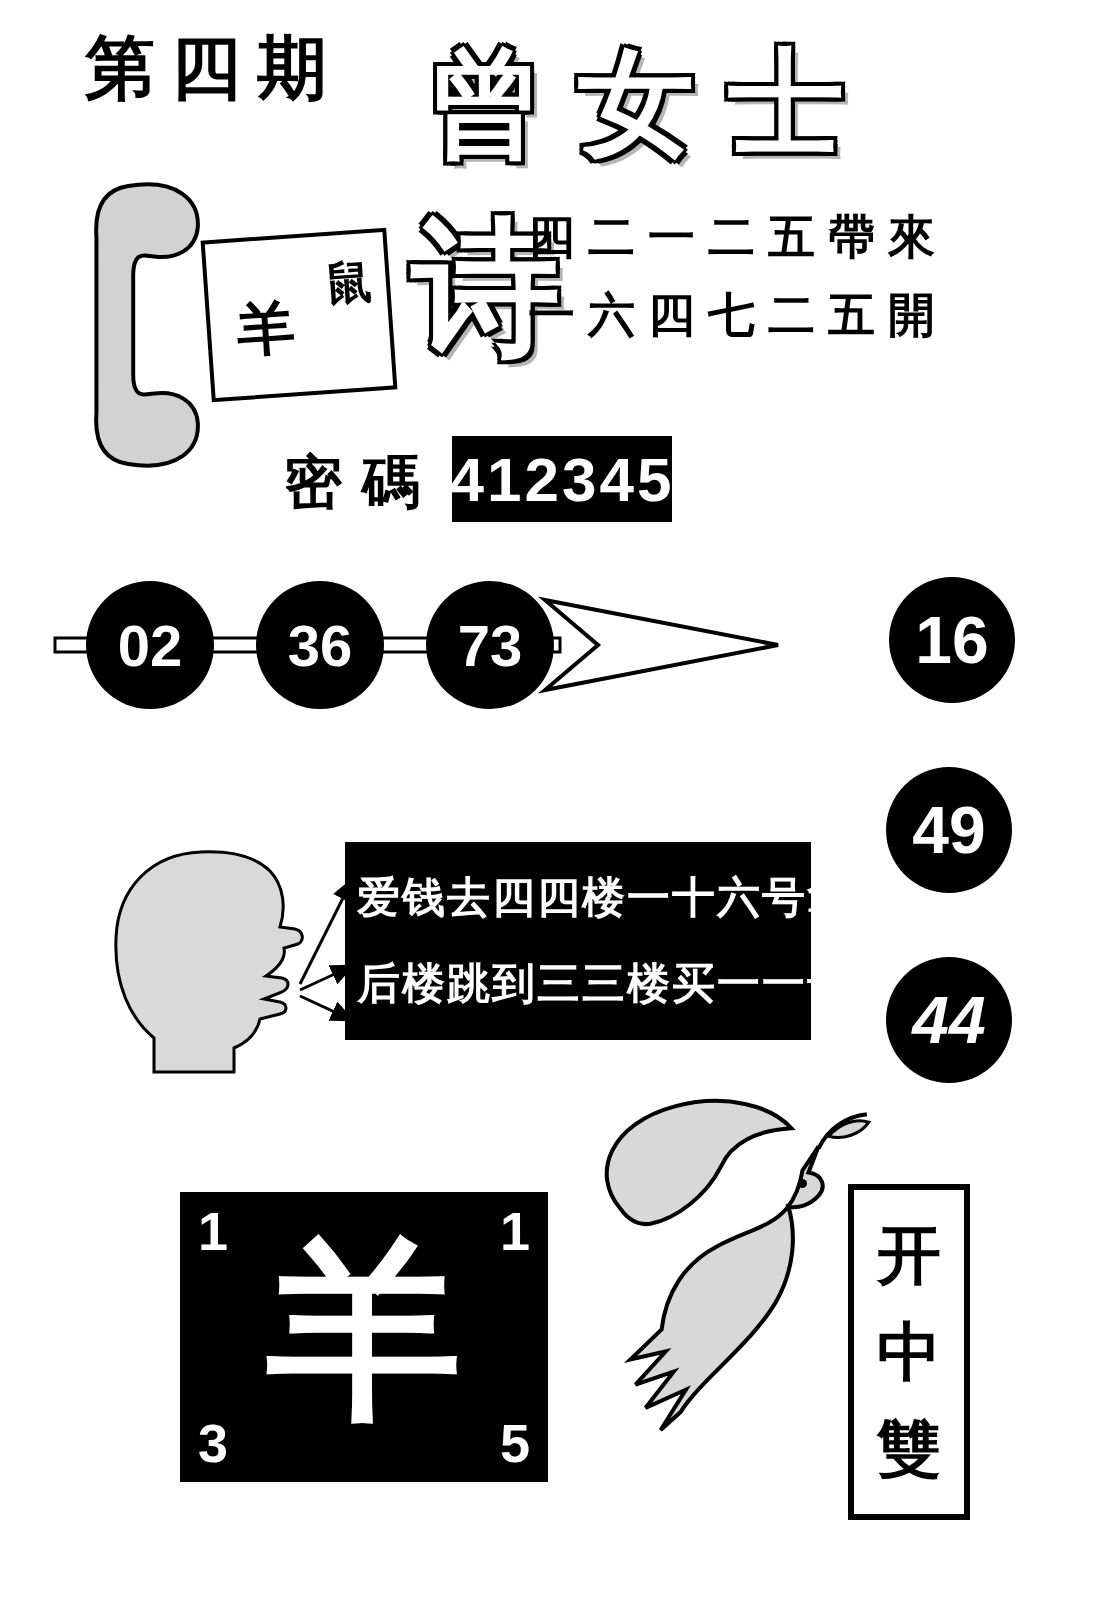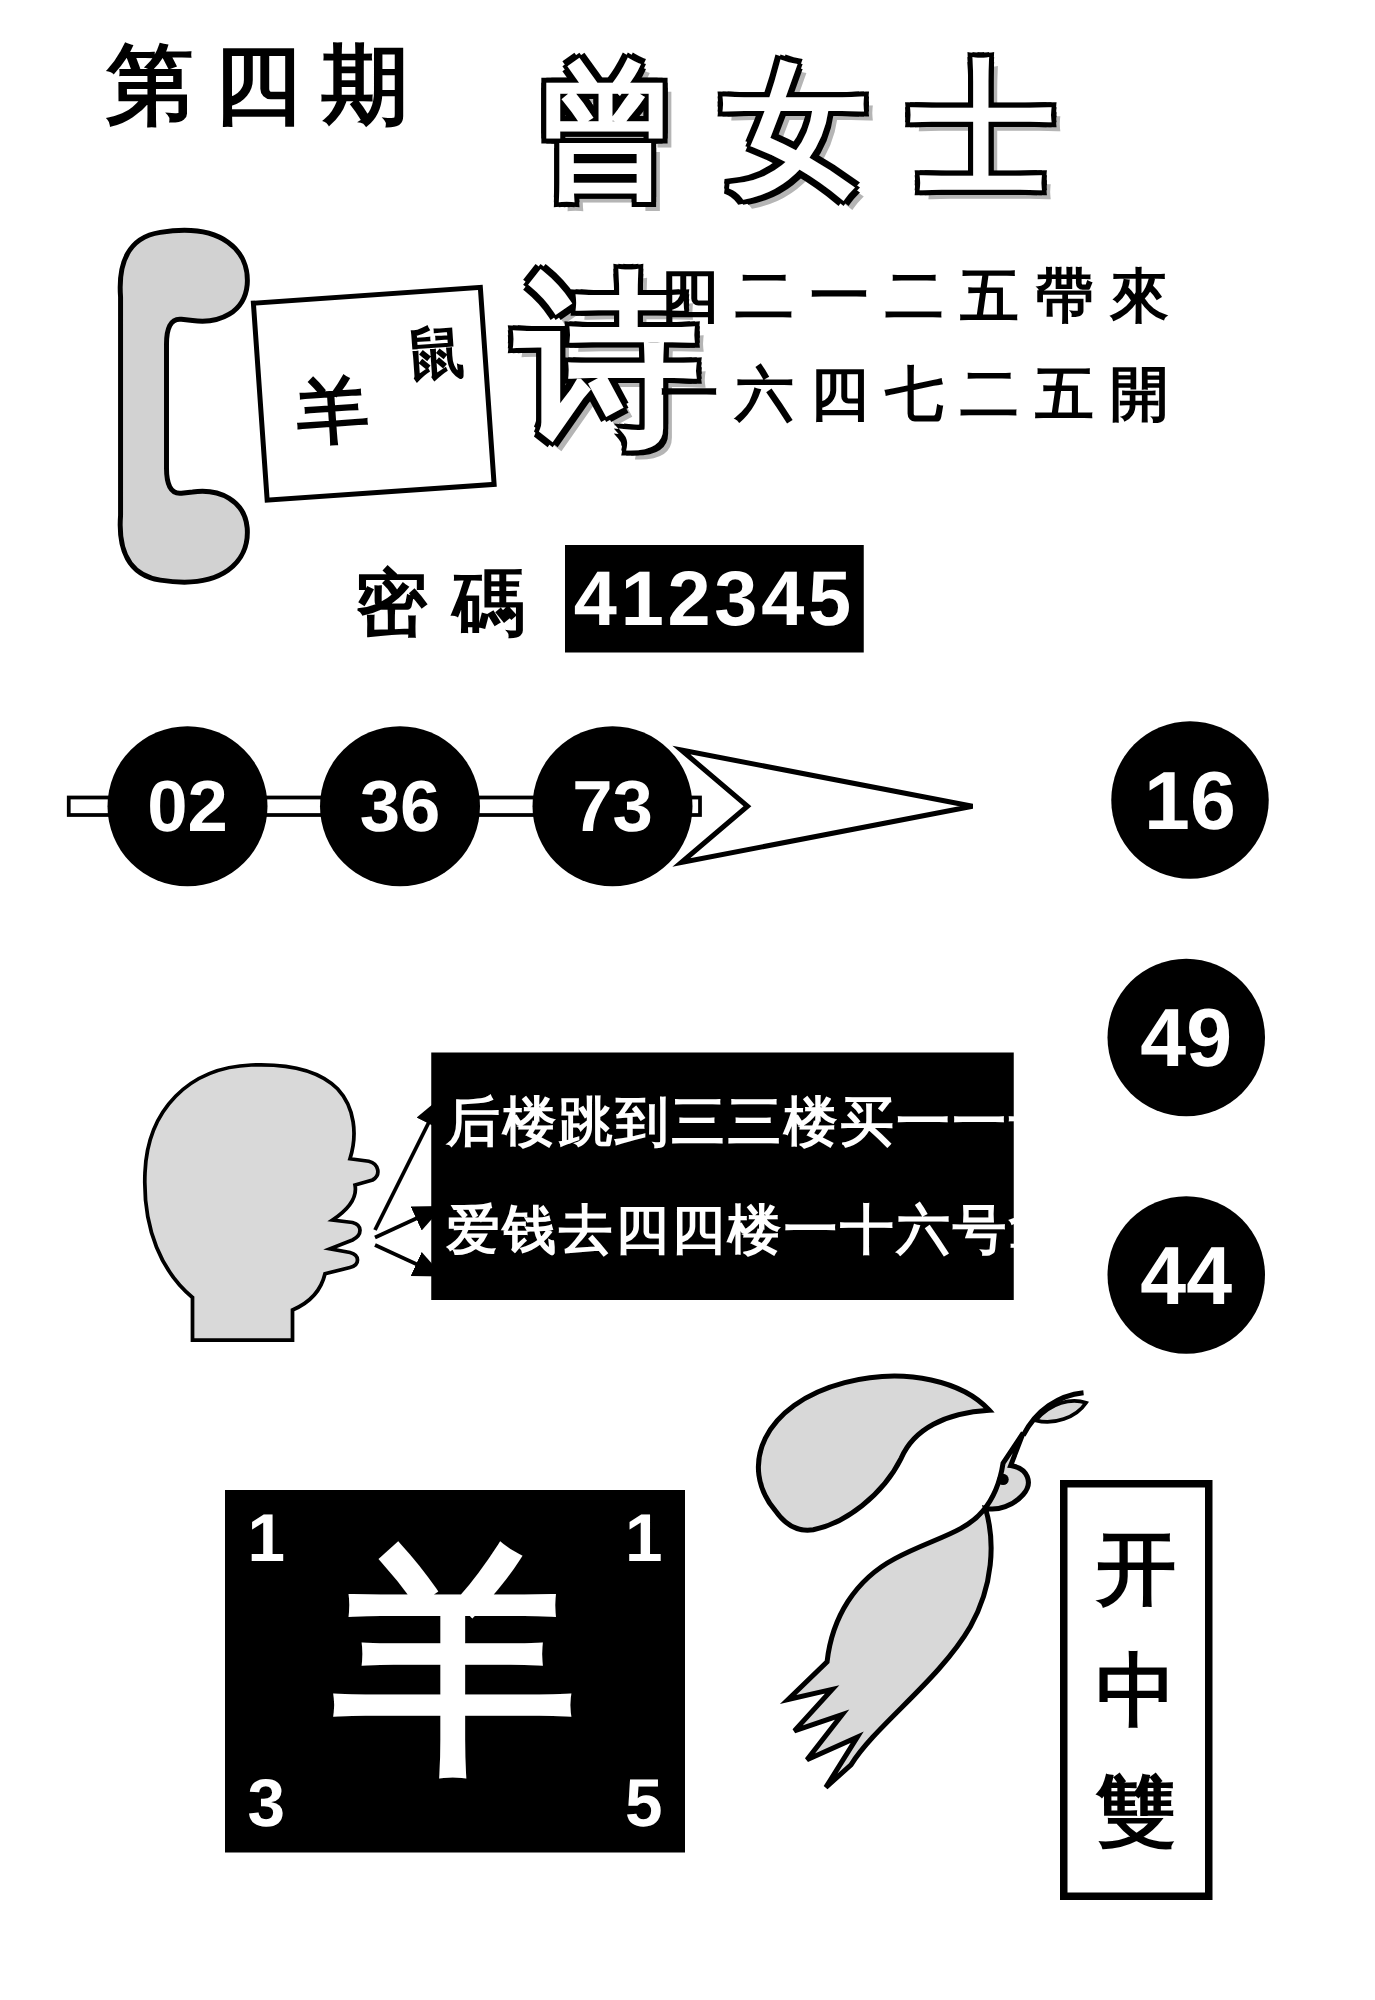--- a/index.html
+++ b/index.html
@@ -32,21 +32,21 @@
   .note-goat { position:absolute; left:26px; top:50px; font-size:58px; font-weight:700; }
 
   .poem-char { left:412px; top:190px; font-size:148px; font-weight:700; }
 
   .verse { font-size:47px; font-weight:900; letter-spacing:13px; white-space:nowrap; }
   .verse-1 { left:528px; top:206px; }
   .verse-2 { left:528px; top:284px; }
 
   .password-label { left:284px; top:444px; font-size:58px; font-weight:800; letter-spacing:20px; white-space:nowrap; }
   .password-box {
-    left:452px; top:436px; width:239px; height:86px; background:#000;
+    left:452px; top:436px; width:220px; height:86px; background:#000;
     display:flex; align-items:center; justify-content:center;
   }
   .password-value { color:#fff; font-size:62px; font-weight:800; letter-spacing:3px; }
 
   .rod-svg   { left:0; top:560px; width:1100px; height:170px; }
   .arrow-svg { left:0; top:560px; width:1100px; height:170px; z-index:3; }
 
   .num-circle {
     position:absolute; width:128px; height:128px; border-radius:50%; background:#000;
     display:flex; align-items:center; justify-content:center;
@@ -56,21 +56,21 @@
   .c36 { left:256px; top:581px; }
   .c42 { left:426px; top:581px; }
 
   .side-circle {
     position:absolute; width:126px; height:126px; border-radius:50%; background:#000;
     display:flex; align-items:center; justify-content:center;
     color:#fff; font-size:66px; font-weight:900;
   }
   .s16 { left:889px; top:577px; }
   .s28 { left:886px; top:767px; }
-  .s44 { left:886px; top:957px; }
+  .s44 { left:886px; top:957px;font-style:italic; }
 
   .head-wrap   { left:96px;  top:846px; width:218px; height:228px; }
   .arrows-wrap { left:292px; top:862px; width:72px;  height:172px; }
 
   .speech-box {
     left:345px; top:842px; width:466px; height:198px; background:#000;
     display:flex; flex-direction:column; justify-content:space-evenly;
     padding-left:12px;
   }
   .speech-line { color:#fff; font-size:43px; font-weight:900; letter-spacing:2px; white-space:nowrap; }
@@ -178,22 +178,22 @@
           <path d="M0,0 L8,3.5 L0,7 Z" fill="#000"></path>
         </marker>
       </defs>
       <line x1="8" y1="122" x2="60" y2="18" stroke="#000" stroke-width="3" marker-end="url(#ah)"></line>
       <line x1="8" y1="128" x2="60" y2="104" stroke="#000" stroke-width="3" marker-end="url(#ah)"></line>
       <line x1="8" y1="134" x2="60" y2="158" stroke="#000" stroke-width="3" marker-end="url(#ah)"></line>
     </svg>
   </div>
 
   <div class="abs speech-box">
+    <div class="speech-line">爱钱去四四楼一十六号拿</div>
     <div class="speech-line">后楼跳到三三楼买一一号</div>
-    <div class="speech-line">爱钱去四四楼一十六号拿</div>
   </div>
 
   <div class="abs zodiac-card">
     <span class="corner corner-tl">1</span>
     <span class="corner corner-tr">1</span>
     <span class="corner corner-bl">3</span>
     <span class="corner corner-br">5</span>
     <span class="zodiac-main">羊</span>
   </div>
 

